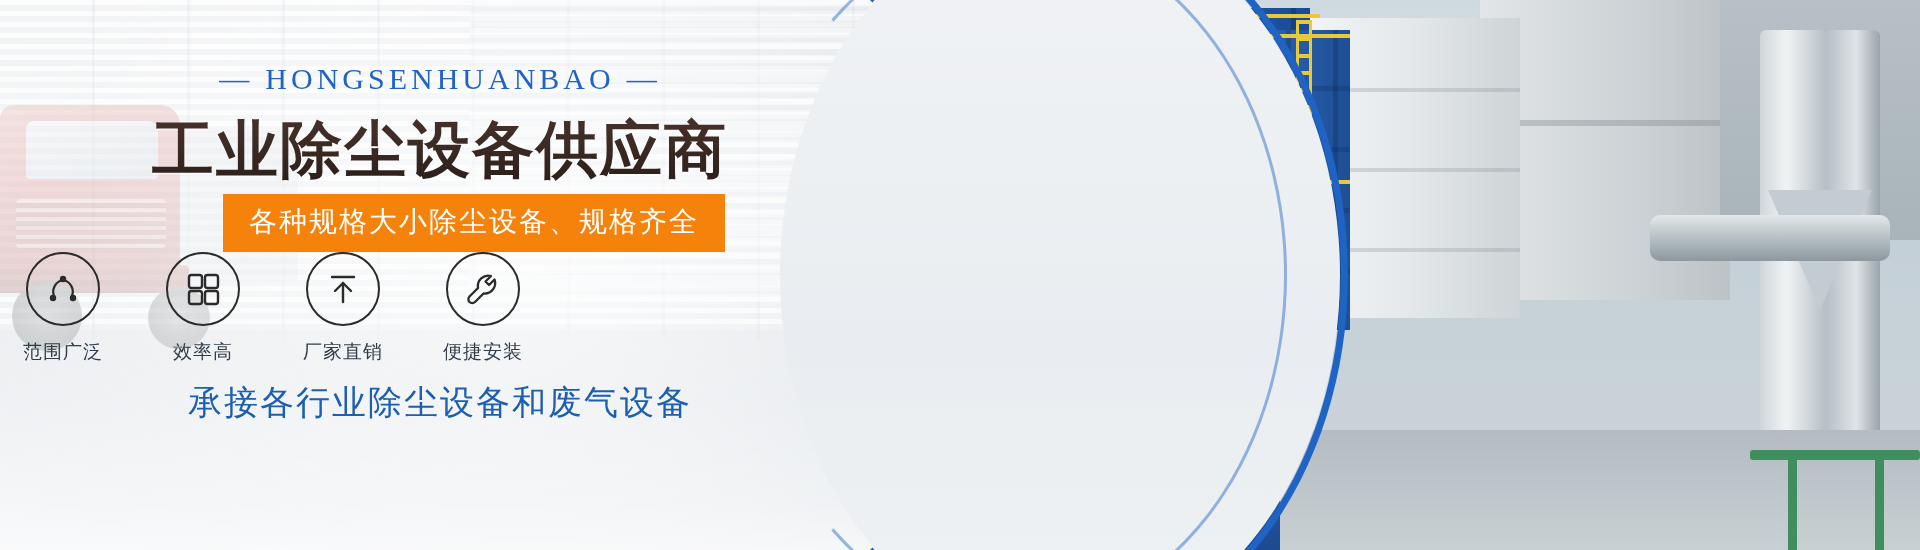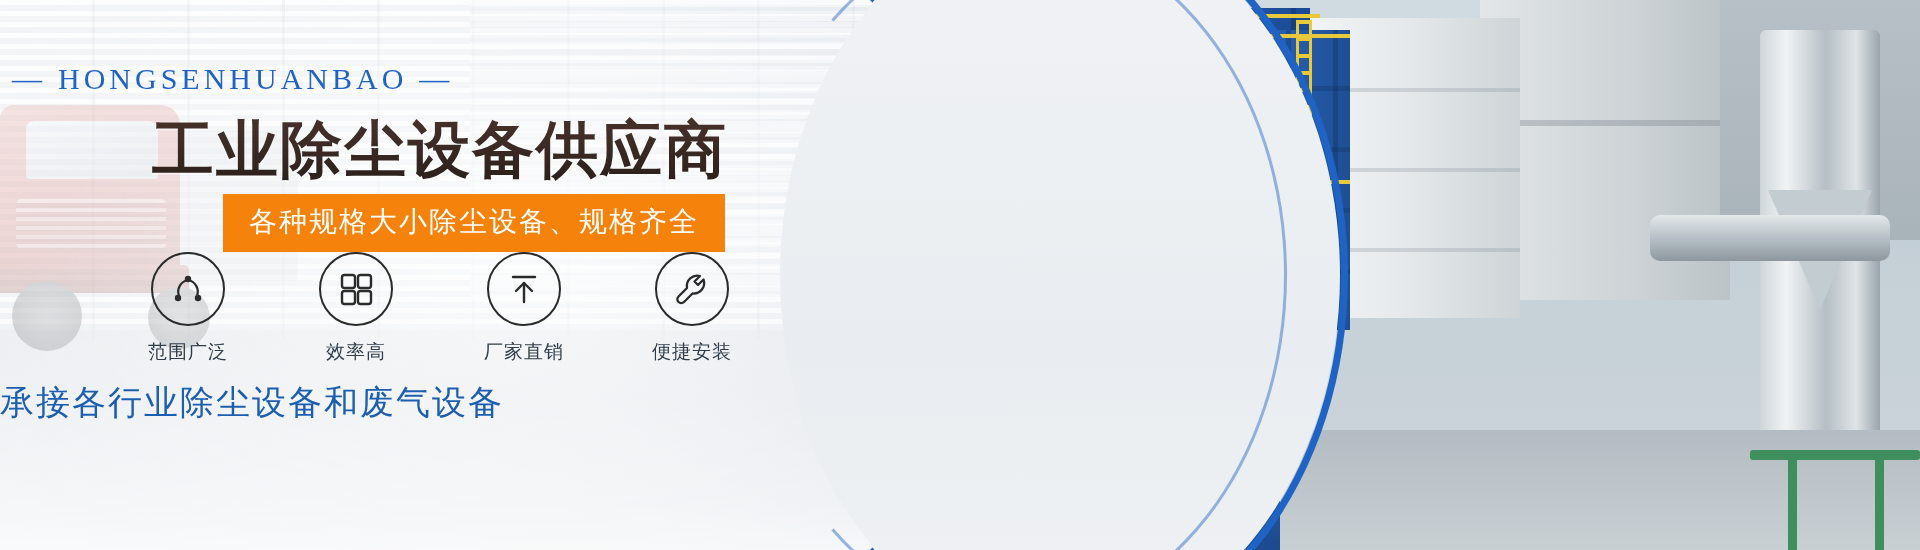--- a/index.html
+++ b/index.html
@@ -273,20 +273,21 @@
     background:transparent;
   }
 
   
   .content {
     position:absolute; left:0; top:0; width:880px; height:550px;
     z-index:40;
   }
   .eyebrow {
     position:absolute; left:0; top:62px; width:880px;
+    text-align:center;
     font-family:"Liberation Serif","DejaVu Serif",serif;
     font-size:30px; letter-spacing:4px;
     color:#1f63c4;
     white-space:nowrap;
   }
   .eyebrow .dash { display:inline-block; padding:0 12px; font-weight:400; }
 
   .headline {
     position:absolute; left:0; top:108px; width:880px;
     text-align:center;
@@ -317,40 +318,41 @@
     white-space:nowrap;
     margin-left:34px;
   }
   .ribbon span {
     font-family:"DejaVu Sans","Liberation Sans",sans-serif;
     font-size:28px; font-weight:500; letter-spacing:2px;
     color:#ffffff;
   }
 
   .features {
-    position:absolute; left:0; top:252px; width:880px;
-    display:flex; justify-content:center; gap:58px;
+    position:absolute; left:8px; top:252px; width:880px;
+    display:flex; gap:30px;
   }
   .feature { width:110px; text-align:center; }
   .circ {
     width:74px; height:74px; margin:0 auto;
     border:2.5px solid #2b2b2b; border-radius:50%;
     display:flex; align-items:center; justify-content:center;
     background:transparent;
   }
   .circ svg { display:block; }
   .feature .flabel {
     margin-top:13px;
     font-family:"DejaVu Sans","Liberation Sans",sans-serif;
     font-size:19px; color:#2f3d4a; letter-spacing:1px;
     white-space:nowrap;
   }
 
   .subline {
     position:absolute; left:0; top:380px; width:880px;
+    text-align:center;
     font-family:Liberation Mono, monospace;
     font-size:34px; font-weight:500; letter-spacing:2px;
     color:#1c5fb0;
     white-space:nowrap;
   }
 </style>
 </head>
 <body>
 
 <div id="banner">

